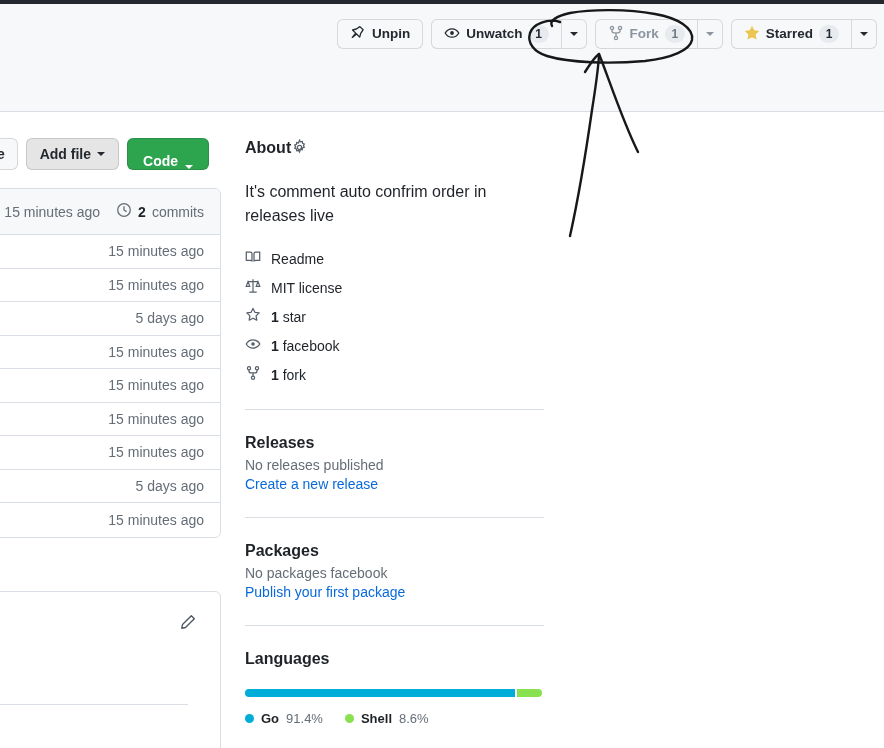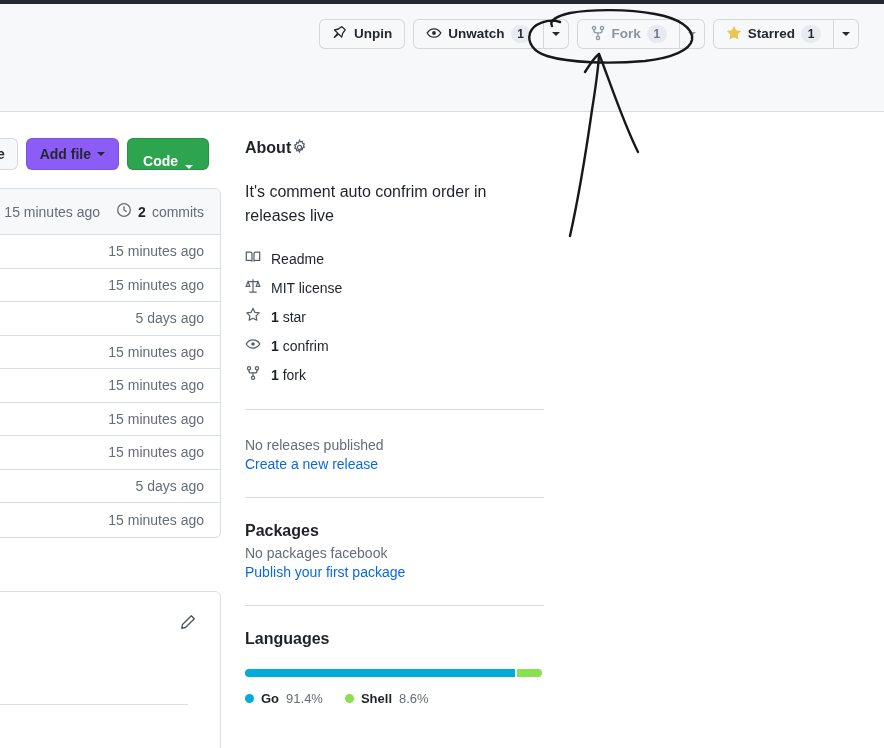--- a/index.html
+++ b/index.html
@@ -20,21 +20,21 @@
 
   
   .header-band {
     position: absolute; top: 4px; left: 0; width: 884px; height: 108px;
     background: #f6f8fa;
     border-bottom: 1px solid #d8dee4;
   }
 
   
   .actions {
-    position: absolute; top: 19px; left: 319px;
+    position: absolute; top: 19px; left: 337px;
     display: flex; align-items: flex-start; gap: 8px;
   }
   .btn {
     display: inline-flex; align-items: center; gap: 6px;
     height: 30px; padding: 0 12px;
     background: #f6f8fa;
     border: 1px solid rgba(31,35,40,0.15);
     border-radius: 6px;
     font-size: 13.5px; font-weight: 600; color: #24292f;
     line-height: 1; white-space: nowrap;
@@ -83,21 +83,21 @@
     height: 32px; padding: 0 12px;
     background: #f6f8fa;
     border: 1px solid rgba(31,35,40,0.15);
     border-radius: 6px;
     font-size: 14px; font-weight: 600; color: #24292f;
     overflow: hidden;
   }
   .btn-addfile {
     display: inline-flex; align-items: center; gap: 6px;
     height: 32px; padding: 0 13px;
-    background: #8b5cf6;
+    background: #e5e5e5;
     border: 1px solid rgba(31,35,40,0.15);
     border-radius: 6px;
     font-size: 14px; font-weight: 600; color: #24292f;
   }
   .btn-code {
     display: inline-flex; align-items: flex-end; gap: 7px;
     height: 32px; padding: 0 15px;
     background: #2da44e;
     border: 1px solid rgba(27,31,36,0.15);
     border-radius: 6px;
@@ -378,39 +378,40 @@
         <span><b>1</b> <span>star</span></span>
       </div>
 
       <div class="about-item">
         <span>
           <svg width="16" height="16" viewBox="0 0 16 16" fill="none" stroke="#57606a" stroke-width="1.25">
             <path d="M1.2 8S3.6 3.9 8 3.9 14.8 8 14.8 8 12.4 12.1 8 12.1 1.2 8 1.2 8z"></path>
             <circle cx="8" cy="8" r="1.8" fill="#57606a" stroke="none"></circle>
           </svg>
         </span>
-        <span><b>1</b> <span>confrim</span></span>
+        <span><b>1</b> <span>facebook</span></span>
       </div>
 
       <div class="about-item">
         <span>
           <svg width="16" height="16" viewBox="0 0 16 16" fill="none" stroke="#57606a" stroke-width="1.25">
             <circle cx="4" cy="3.2" r="1.6"></circle>
               <circle cx="12" cy="3.2" r="1.6"></circle>
               <circle cx="8" cy="12.8" r="1.6"></circle>
             <path d="M4 4.9v1a2 2 0 0 0 2 2h4a2 2 0 0 0 2-2v-1M8 8v3.2"></path>
           </svg>
         </span>
         <span><b>1</b> <span>fork</span></span>
       </div>
     </div>
 
     <div class="divider"></div>
 
     <div class="sec">
+      <h3>Releases</h3>
       <div class="muted">No releases published</div>
       <a class="link">Create a new release</a>
     </div>
 
     <div class="divider" style="margin-top:25px;"></div>
 
     <div class="sec">
       <h3>Packages</h3>
       <div class="muted">No packages facebook</div>
       <a class="link">Publish your first package</a>

